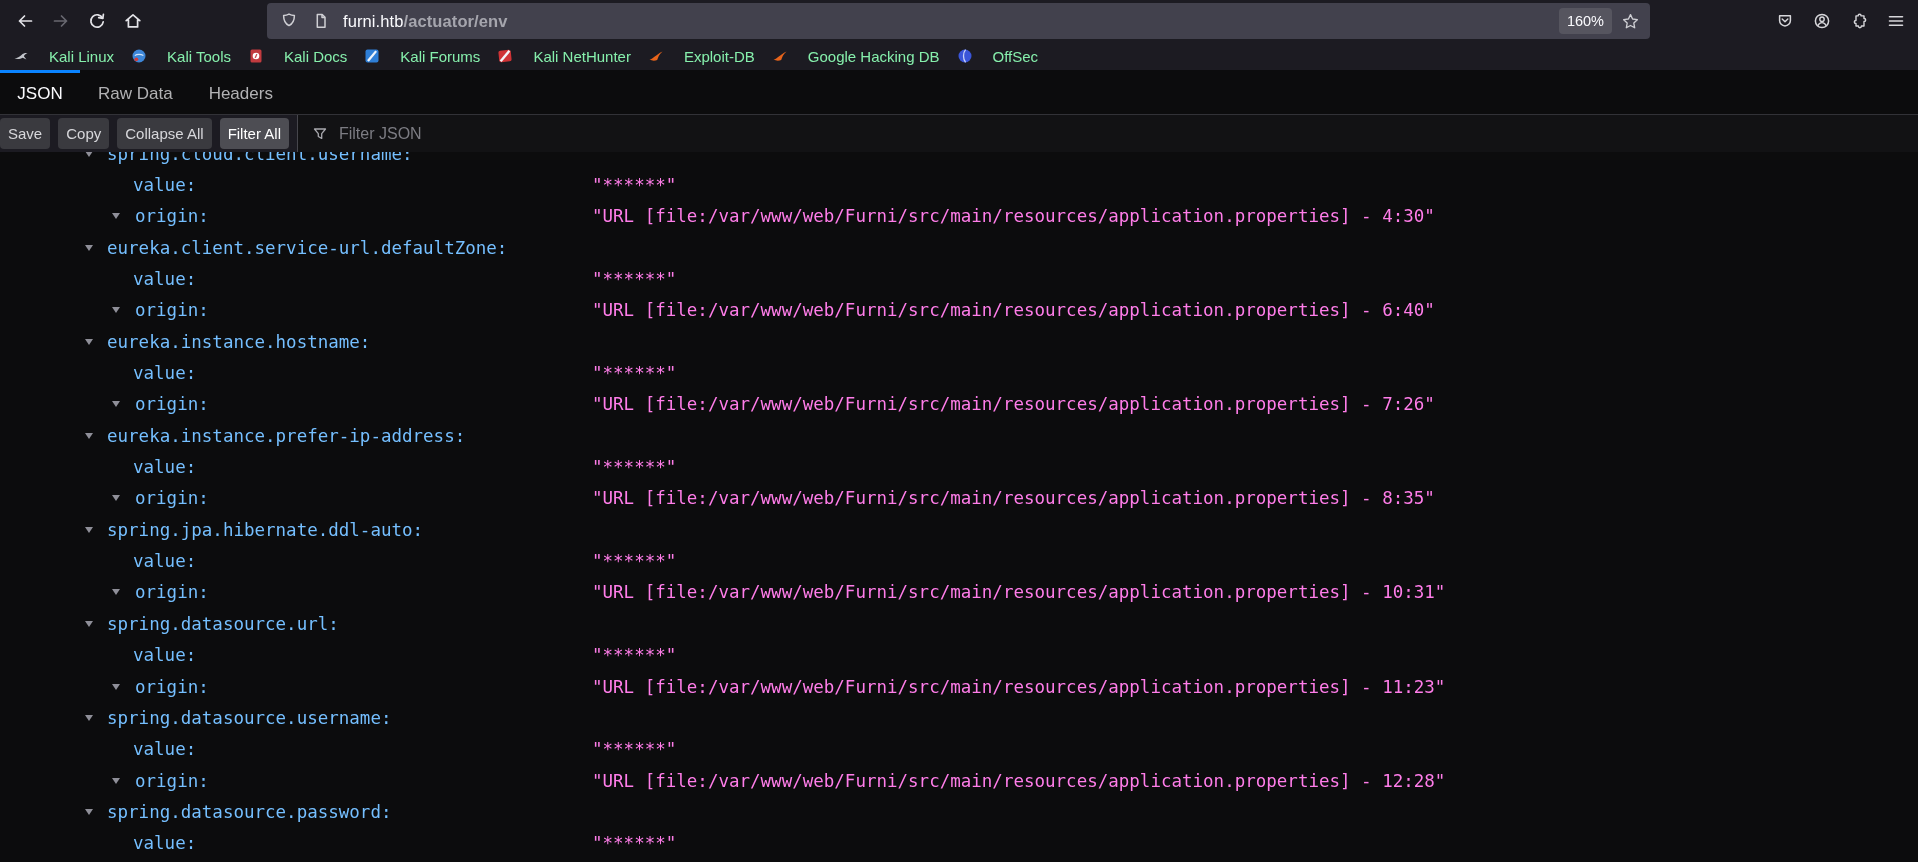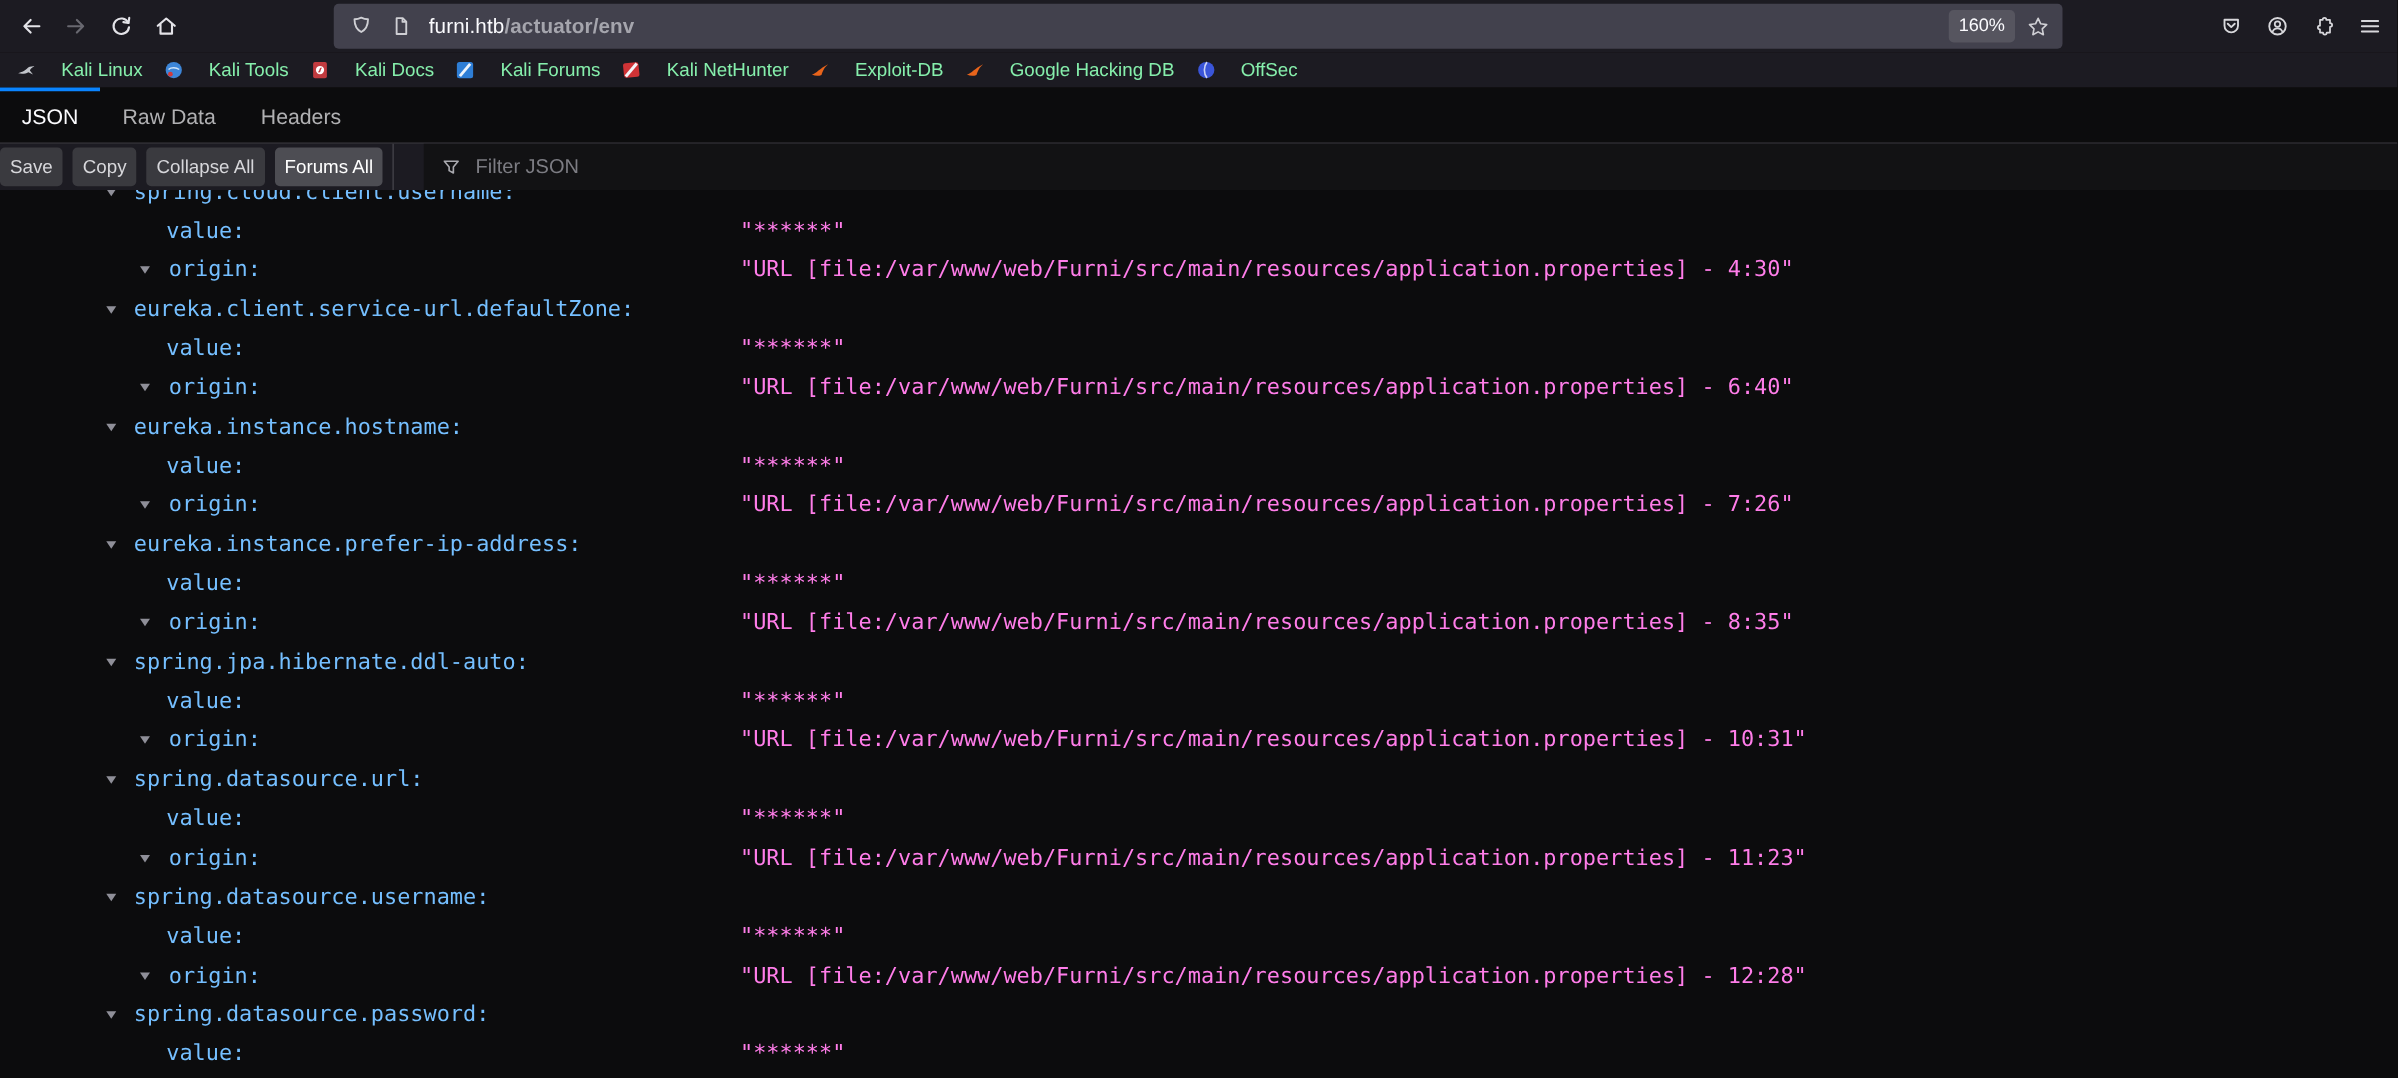--- a/index.html
+++ b/index.html
@@ -39,21 +39,21 @@
   .tab.first { width:80px; padding:0; }
   
   .viewer-toolbar { position:absolute; top:114px; left:0; right:0; height:38px; background:#1c1b22;
                     border-top:1px solid #323237; display:flex; align-items:center; }
   .vt-buttons { display:flex; gap:8px; }
   .vt-buttons button { height:31px; background:#3a3a3f; color:#d7d7db; border:none; border-radius:4px;
                        font-size:15px; padding:0 8px; font-family:"Liberation Sans", sans-serif; }
   .vt-buttons button.highlighted { background:#4d4d53; color:#ffffff; }
   .vt-divider { width:1px; align-self:stretch; background:#46464c; margin-left:8px; }
   .filter-zone { flex:1; align-self:stretch; background:#121214; display:flex; align-items:center;
-                 padding-left:14px; gap:9px;margin-left:24px; }
+                 padding-left:14px; gap:9px; }
   .filter-zone input { flex:1; background:transparent; border:none; outline:none;
                        color:#d7d7db; font-size:16px; font-family:"Liberation Sans", sans-serif; }
   .filter-zone input::placeholder { color:#7c7c83; }
   
   .content { position:absolute; top:152px; bottom:0; left:0; right:0; background:#0c0c0d; overflow:hidden;
              font-family:"DejaVu Sans Mono", monospace; font-size:17.5px; }
   .rows { margin-top:-14px; }
   .jrow { position:relative; height:31.35px; }
   .jrow > span, .jrow > i { position:absolute; top:50%; transform:translateY(-50%); white-space:nowrap; }
   .twisty { width:0; height:0; border-left:4.5px solid transparent; border-right:4.5px solid transparent;
@@ -237,21 +237,21 @@
     <div class="tab active first">JSON</div>
     <div class="tab">Raw Data</div>
     <div class="tab">Headers</div>
   </div>
 
 <div class="viewer-toolbar">
   <div class="vt-buttons">
       <button>Save</button>
       <button>Copy</button>
       <button>Collapse All</button>
-      <button class="highlighted">Forums All</button>
+      <button class="highlighted">Filter All</button>
     </div>
   <div class="vt-divider"></div>
   <div class="filter-zone">
     <span>
       <svg width="16" height="16" viewBox="0 0 16 16">
           <path d="M2.5 3 H13.5 L9.7 7.6 V12.4 L6.3 10.5 V7.6 Z" fill="none" stroke="#a9a9af" stroke-width="1.3" stroke-linejoin="round"></path>
         </svg>
     </span>
     <input type="text" placeholder="Filter JSON" style="">
   </div>

